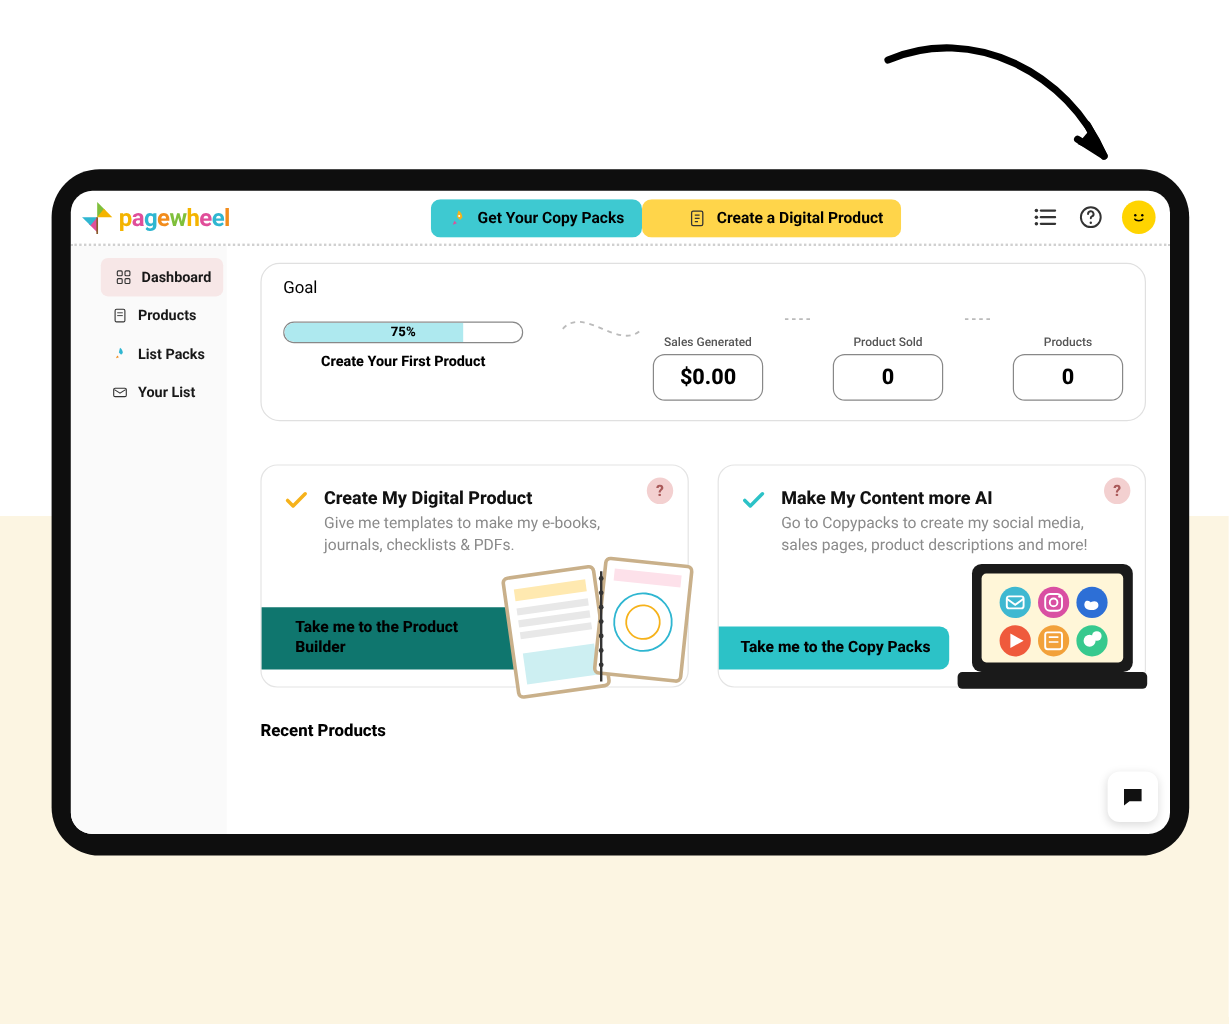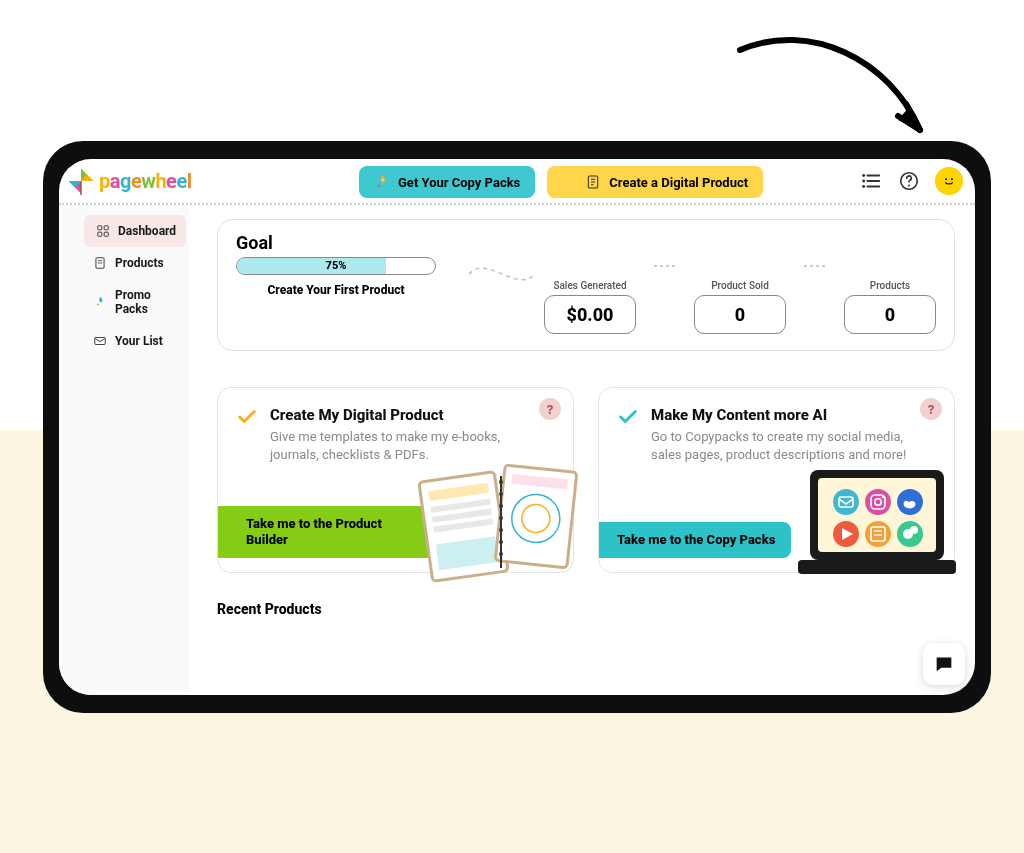--- a/index.html
+++ b/index.html
@@ -25,21 +25,21 @@
     left:43px; top:141px;
     width:948px; height:572px;
     background:#0e0e0e;
     border-radius:40px;
     padding:18px 16px;
     z-index:1;
   }
   .screen {
     width:100%; height:100%;
     background:#fff;
-    border-radius:32px;
+    border-radius:18px;
     overflow:hidden;
     position:relative;
   }
 
   
   .topbar {
     position:relative;
     height:46px;
     display:flex;
     align-items:center;
@@ -52,21 +52,21 @@
   .brand span:nth-child(1){color:#f4b400;}
   .brand span:nth-child(2){color:#e04e9a;}
   .brand span:nth-child(3){color:#2fb6d1;}
   .brand span:nth-child(4){color:#f28c1c;}
   .brand span:nth-child(5){color:#7fbf3b;}
   .brand span:nth-child(6){color:#f4b400;}
   .brand span:nth-child(7){color:#e04e9a;}
   .brand span:nth-child(8){color:#2fb6d1;}
   .brand span:nth-child(9){color:#f28c1c;}
 
-  .top-buttons { position:absolute; left:300px; top:7px; display:flex; gap:12px; }
+  .top-buttons { position:absolute; left:300px; top:7px; display:flex; }
   .btn {
     display:flex; align-items:center; gap:8px;
     padding:7px 14px;
     border-radius:8px;
     font-weight:700;
     font-size:13px;
     cursor:pointer;
     border:1px solid transparent;
   }
   .btn-teal { background:#3ec9d1; color:#000; }
@@ -96,21 +96,21 @@
   .main { flex:1; padding:14px 20px 0 28px; overflow:hidden; }
 
   
   .goal-card {
     border:1.5px solid #e0e0e0; border-radius:16px;
     padding:12px 18px 16px 18px;
     display:flex; gap:10px;
     position:relative;
   }
   .goal-left { width:230px; }
-  .goal-title { font-weight:700; font-size:18px; margin-bottom:4px;}
+  .goal-title { font-weight:400; font-size:14px; margin-bottom:20px;}
   .progress {
     width:200px; height:18px; border:1.5px solid #888; border-radius:10px;
     position:relative; overflow:hidden; background:#fff;
   }
   .progress-fill {
     position:absolute; left:0; top:0; bottom:0; background:#aee9ef;
     border-radius:8px 0 0 8px;
   }
   .progress-label {
     position:absolute; left:0; right:0; top:1px; text-align:center;
@@ -148,21 +148,21 @@
   }
   .cta {
     position:absolute; left:0; bottom:14px;
     padding:10px 16px 10px 18px;
     font-weight:800; font-size:13px;
     border-radius:0 8px 8px 0;
     max-width:62%;
     cursor:pointer;
     line-height:1.25;
   }
-  .cta-orange { background:#84cc16; color:#000;padding-left:28px;}
+  .cta-orange { background:#0f766e; color:#000;padding-left:28px;}
   .cta-teal { background:#2cc2c7; color:#000;}
 
   .illus {
     position:absolute; right:-8px; bottom:-14px;
     width:170px; height:130px;
   }
 
   .recent-title { font-weight:800; font-size:14px; margin-top:28px; }
 
   
@@ -268,21 +268,21 @@
               <line x1="8" y1="8" x2="16" y2="8" stroke="#333" stroke-width="1.3"></line>
               <line x1="8" y1="12" x2="16" y2="12" stroke="#333" stroke-width="1.3"></line>
             </svg>
           <span>Products</span>
         </div>
         <div class="nav-item">
           <svg viewBox="0 0 24 24">
               <path d="M12 3c2.6 1.7 4 4.3 4 7.5l-2.4 2.4-3.2-3.2L12 3z" fill="#2fb6d1"></path>
               <path d="M8 14l-1.7 4.2L10.5 16.5" fill="#f28c1c"></path>
             </svg>
-          <span>Promo Packs</span>
+          <span>List Packs</span>
         </div>
         <div class="nav-item">
           <svg viewBox="0 0 24 24">
               <rect x="3" y="6" width="18" height="12" rx="2" fill="none" stroke="#333" stroke-width="1.6"></rect>
               <path d="M4 8l8 5 8-5" fill="none" stroke="#333" stroke-width="1.6"></path>
             </svg>
           <span>Your List</span>
         </div>
       </div>
 

